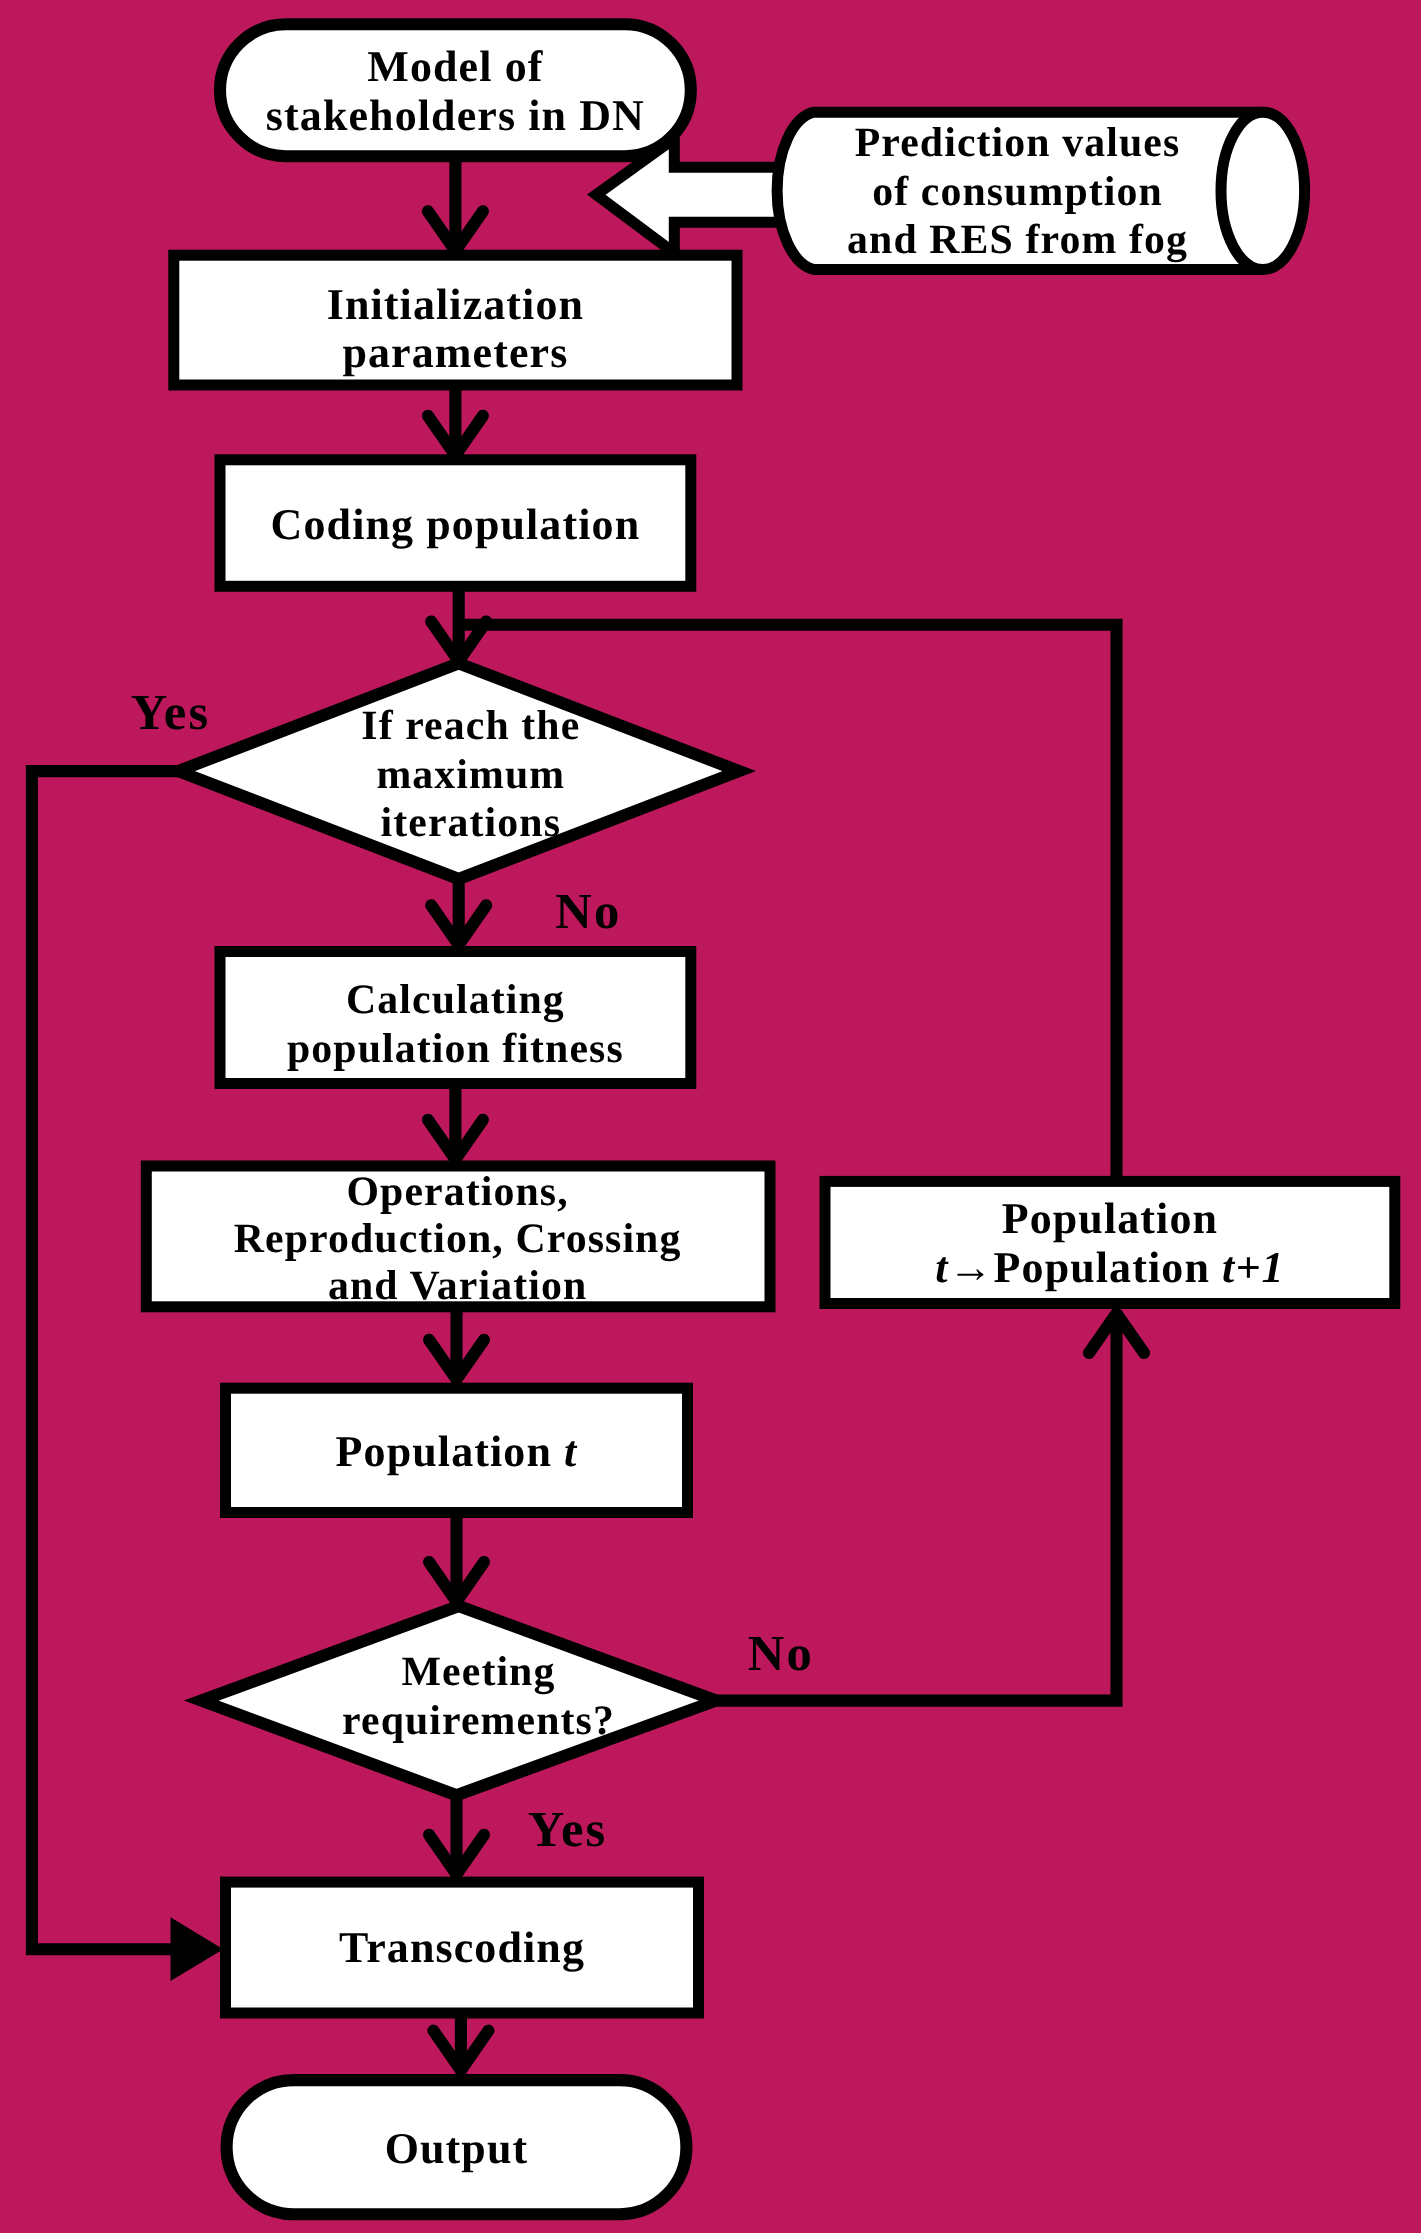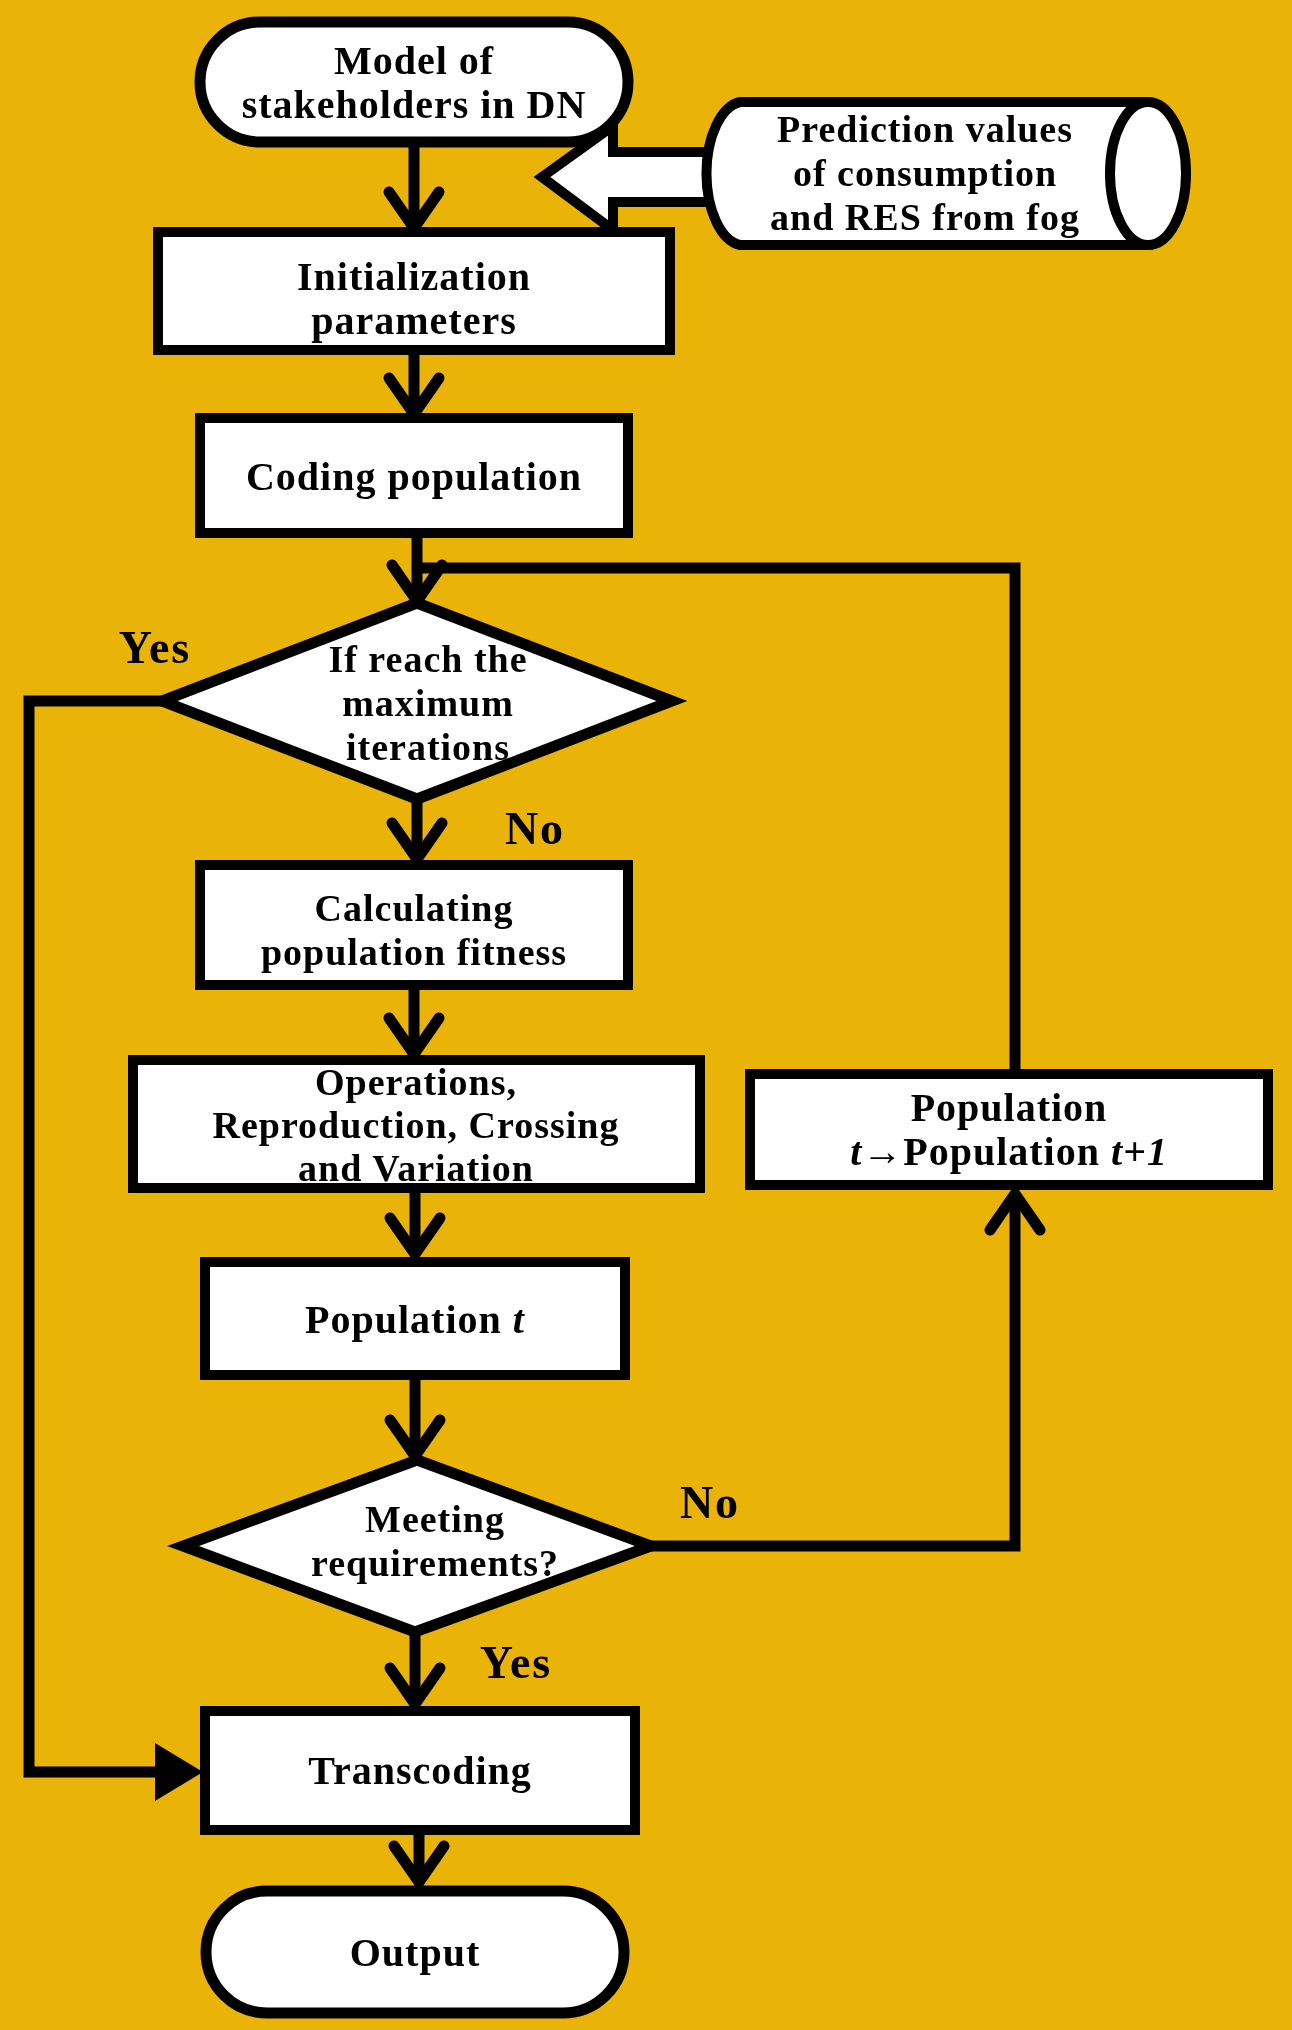--- a/index.html
+++ b/index.html
@@ -1,16 +1,16 @@
 <!DOCTYPE html>
 <html><head>
 <meta charset="utf-8">
 <style>
   html,body{margin:0;padding:0;background:#ffffff;}
-  .stage{width:1292px;height:2030px;position:relative;background:#eab308;}
+  .stage{width:1292px;height:2030px;position:relative;background:#be185d;}
   svg text{
     font-family:"Liberation Serif","DejaVu Serif",serif;
     font-weight:bold;
     fill:#000000;
   }
   .node-text{font-size:38px;letter-spacing:1px;}
   .node-text-lg{font-size:40px;letter-spacing:1px;}
   .branch-label{font-size:46px;letter-spacing:2px;}
   .it{font-style:italic;}
   .shape{fill:#ffffff;stroke:#000000;stroke-width:10;}

